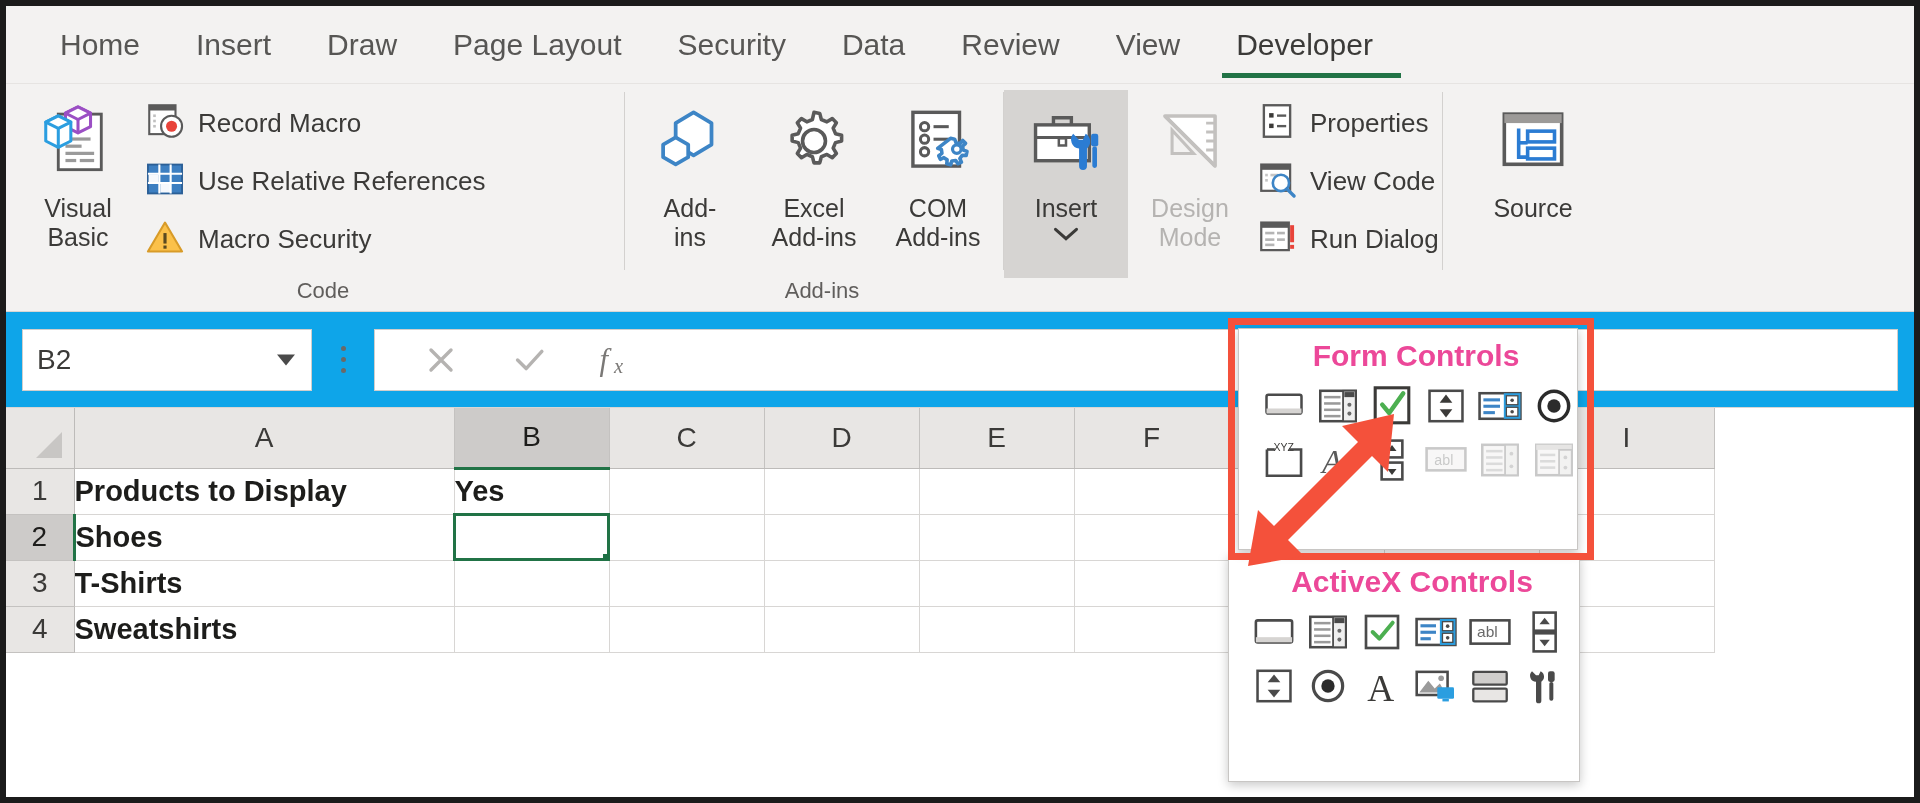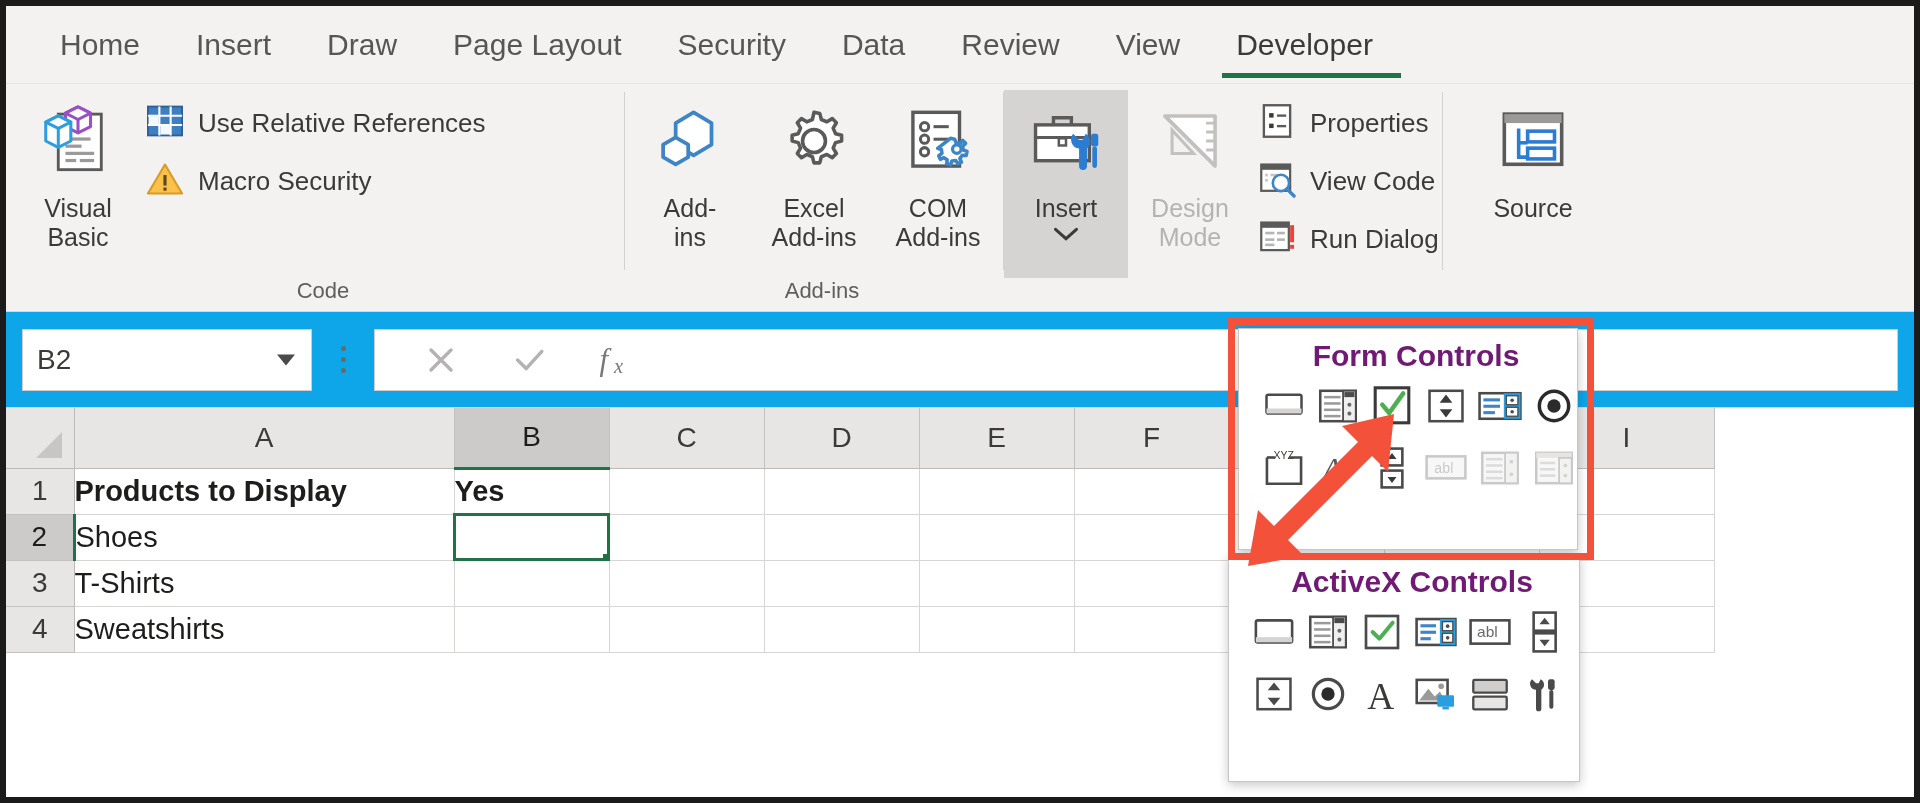--- a/index.html
+++ b/index.html
@@ -199,20 +199,21 @@
     height: 46px;
     background: #fff;
     border-right: 1px solid #d8d6d4;
     border-bottom: 1px solid #d8d6d4;
     font-size: 29px;
     color: #1d1d1b;
     padding-left: 12px;
     vertical-align: middle;
     white-space: nowrap;
     overflow: hidden;
+    font-weight: bold;
   }
   td.cell.bold { font-weight: bold; }
   td.cell.selected {
     position: relative;
     outline: 3px solid #217346;
     outline-offset: -2px;
   }
   td.cell.selected::after {
     content: "";
     position: absolute;
@@ -232,28 +233,28 @@
   .flyout {
     position: absolute;
     background: #ffffff;
     border: 1px solid #c8c6c4;
     box-shadow: 0 3px 10px rgba(0,0,0,.22);
     z-index: 30;
   }
   .flyout-title {
     font-size: 30px;
     font-weight: bold;
-    color: #701a75;
+    color: #ec4899;
     text-align: center;
     padding: 10px 0 6px 16px;
   }
   .ctrl-grid {
     display: grid;
     grid-template-columns: repeat(6, 1fr);
-    row-gap: 12px;
+    row-gap: 4px;
     justify-items: center;
     align-items: center;
     padding: 2px 18px 14px 18px;
   }
   .ctrl-cell {
     width: 54px; height: 50px;
     display: flex; align-items: center; justify-content: center;
     cursor: default;
   }
   .arrow-overlay {
@@ -306,20 +307,36 @@
             </svg>
           </span>
           <span class="lbl">
             <span>Visual</span><br>
             <span>Basic</span>
           </span>
         </div>
 
 
         <div style="padding-top:4px">
+          <div class="smallrow">
+            <span class="icn">
+              <svg width="42" height="42" viewBox="0 0 32 32">
+                <rect x="4" y="4" width="20" height="22" fill="#fff" stroke="#5a5a5a" stroke-width="1.6"></rect>
+                <rect x="4" y="4" width="20" height="4" fill="#5a5a5a"></rect>
+                <g fill="#c0c0c0">
+                    <rect x="7" y="11" width="2" height="2"></rect>
+                    <rect x="7" y="15" width="2" height="2"></rect>
+                    <rect x="7" y="19" width="2" height="2"></rect>
+                  </g>
+                <circle cx="21" cy="20" r="8" fill="#fff" stroke="#5a5a5a" stroke-width="1.6"></circle>
+                <circle cx="21" cy="20" r="4.2" fill="#e8443a"></circle>
+              </svg>
+            </span>
+            <span class="lbl">Record Macro</span>
+          </div>
           <div class="smallrow">
             <span class="icn">
               <svg width="42" height="42" viewBox="0 0 32 32">
                 <rect x="3" y="5" width="26" height="22" fill="#3d7fc1" stroke="#2b5f96" stroke-width="1.4"></rect>
                 <g stroke="#fff" stroke-width="1.6">
                   <path d="M3 12 H29 M3 19 H29 M11.7 5 V27 M20.3 5 V27"></path>
                 </g>
                 <rect x="3.5" y="12.5" width="7.5" height="6" fill="#ffffff" opacity=".95"></rect>
                 <rect x="12.5" y="19.5" width="7.5" height="6.8" fill="#ffffff" opacity=".95"></rect>
               </svg>

